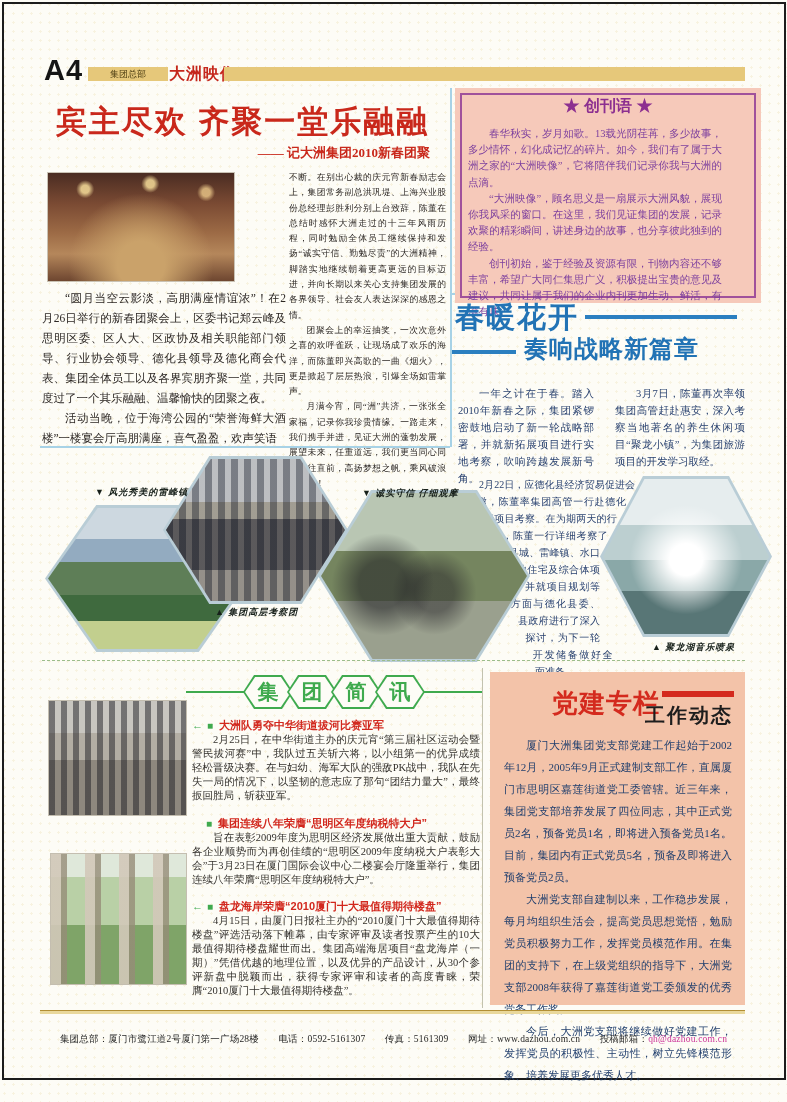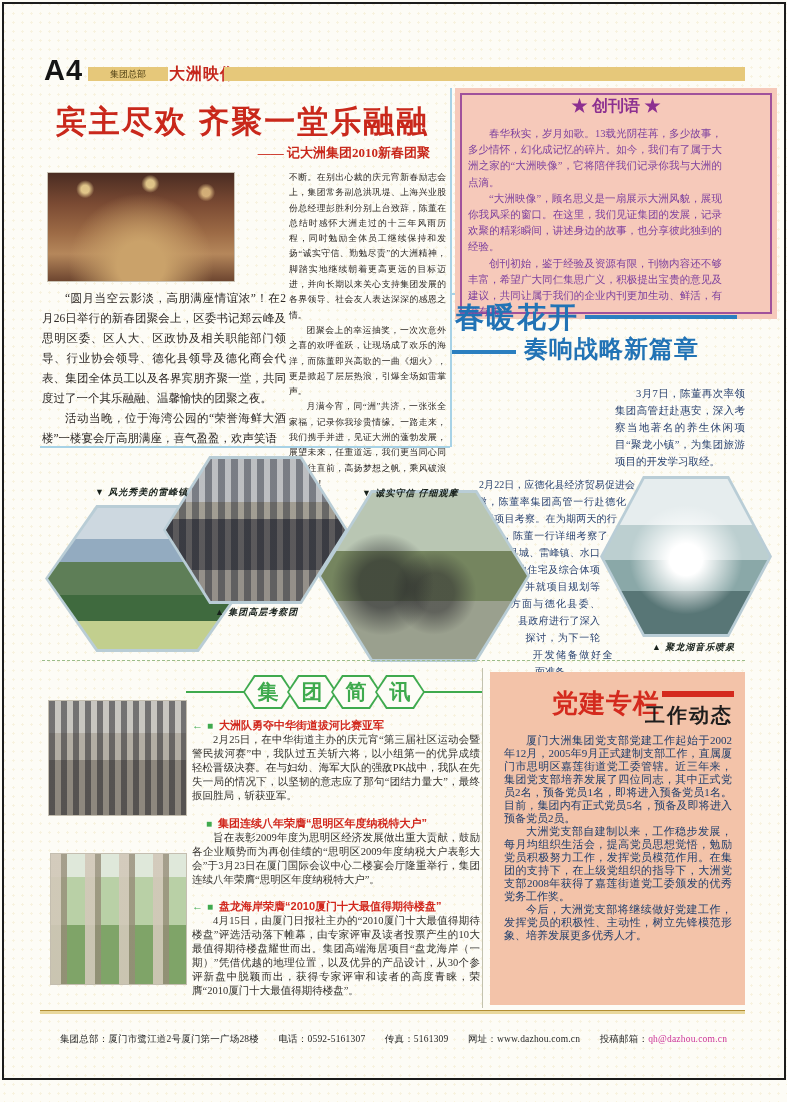--- a/index.html
+++ b/index.html
@@ -35,21 +35,21 @@
 
   
   .vline-cyan{left:450px;top:88px;width:2px;height:359px;background:#a7d2e6;}
   .hline-cyan-1{left:452px;top:293px;width:293px;height:2px;background:#a7d2e6;}
   .hline-cyan-2{left:40px;top:446px;width:410px;height:2px;background:#a7d2e6;}
   .green-dashed{left:42px;top:660px;width:703px;border-top:1.5px dashed #9cbd8b;}
   .vline-gray{left:482px;top:668px;width:1px;height:340px;background:#c2c2ae;}
   .gold-line{left:40px;top:1010px;width:705px;height:4px;background:linear-gradient(180deg,#b28f35 0 35%,#e9d89c 35% 100%);}
 
   
-  .inaugural{left:455px;top:88px;width:290px;height:199px;background:#f6c9ba;padding:16px;}
+  .inaugural{left:455px;top:88px;width:290px;height:199px;background:#f6c9ba;padding:8px;}
   .inaugural-inner{position:absolute;left:5px;top:5px;right:5px;bottom:5px;border:2px solid #a0519b;}
   .inaugural-title{position:absolute;left:0;top:8px;width:100%;text-align:center;font-size:16px;font-weight:bold;color:#8c2f90;font-family:"Liberation Sans",sans-serif;}
   .inaugural-body{position:absolute;left:13px;top:38px;width:254px;font-size:10.5px;line-height:16.2px;color:#7c3f9e;text-align:justify;}
   .inaugural-body p{margin:0;text-indent:2em;}
 
   
   .strategy-h1{left:455px;top:298px;font-size:29px;font-weight:bold;color:#2273b5;font-family:"Liberation Sans",sans-serif;letter-spacing:2px;}
   .strategy-dash1{left:585px;top:315px;width:152px;height:4px;background:#2b7fc0;}
   .strategy-dash2{left:452px;top:350px;width:64px;height:4px;background:#2b7fc0;}
   .strategy-h2{left:524px;top:333px;font-size:24px;font-weight:bold;color:#2273b5;font-family:"Liberation Sans",sans-serif;letter-spacing:1px;}
@@ -102,21 +102,21 @@
   .photo-towers{left:50px;top:853px;width:135px;height:130px;border:1px solid #c4beb0;
      background:
        repeating-linear-gradient(90deg, rgba(210,200,185,.9) 0 10px, rgba(150,140,120,.8) 10px 16px, transparent 16px 34px),
        linear-gradient(180deg,#dfe8da 0 18%,#b9d0a6 18% 55%,#7fa468 55% 100%);}
 
   
   .party{left:490px;top:672px;width:255px;height:333px;background:#f3c3a9;}
   .party-title{position:absolute;left:62px;top:14px;font-size:26px;font-weight:bold;color:#d42a1e;font-family:"Liberation Sans",sans-serif;letter-spacing:1px;}
   .party-bar{position:absolute;left:172px;top:19px;width:72px;height:6px;background:#d42a1e;}
   .party-subtitle{position:absolute;left:155px;top:30px;font-size:20px;font-weight:bold;color:#1d1d1d;letter-spacing:2px;}
-  .party-body{position:absolute;left:14px;top:62px;width:228px;font-size:11px;line-height:13px;color:#23406e;text-align:justify;}
+  .party-body{position:absolute;left:14px;top:62px;width:228px;font-size:11px;line-height:22px;color:#23406e;text-align:justify;}
   .party-body p{margin:0;text-indent:2em;}
 
   
   .footer{left:40px;top:1033px;width:707px;text-align:center;font-size:9.5px;color:#262626;letter-spacing:.2px;}
   .footer .email{color:#cc3399;}
 </style>
 </head>
 <body>
 
 <div class="page">
@@ -154,20 +154,23 @@
       <p>春华秋实，岁月如歌。13载光阴荏苒，多少故事，多少情怀，幻化成记忆的碎片。如今，我们有了属于大洲之家的“大洲映像”，它将陪伴我们记录你我与大洲的点滴。</p>
       <p>“大洲映像”，顾名思义是一扇展示大洲风貌，展现你我风采的窗口。在这里，我们见证集团的发展，记录欢聚的精彩瞬间，讲述身边的故事，也分享彼此独到的经验。</p>
       <p>创刊初始，鉴于经验及资源有限，刊物内容还不够丰富，希望广大同仁集思广义，积极提出宝贵的意见及建议，共同让属于我们的企业内刊更加生动、鲜活，有滋有味。</p>
     </div>
   </div>
 
   <div class="abs strategy-h1">春暖花开</div>
   <div class="abs strategy-dash1"></div>
   <div class="abs strategy-dash2"></div>
   <div class="abs strategy-h2">奏响战略新篇章</div>
+  <div class="abs strategy-col scol1">
+    <p>一年之计在于春。踏入2010年新春之际，集团紧锣密鼓地启动了新一轮战略部署，并就新拓展项目进行实地考察，吹响跨越发展新号角。</p>
+  </div>
   <div class="abs strategy-col scol2">
     <p>3月7日，陈董再次率领集团高管赶赴惠安，深入考察当地著名的养生休闲项目“聚龙小镇”，为集团旅游项目的开发学习取经。</p>
   </div>
   <div class="abs flow">
     <div class="flow-spacer-left"></div>
     <div class="flow-spacer-right"></div>
     <p>2月22日，应德化县经济贸易促进会之邀，陈董率集团高管一行赴德化进行项目考察。在为期两天的行程中，陈董一行详细考察了德化县城、雷峰镇、水口镇等地住宅及综合体项目，并就项目规划等方面与德化县委、县政府进行了深入探讨，为下一轮开发储备做好全面准备。</p>
   </div>
 
   <div class="hexa hx1">

